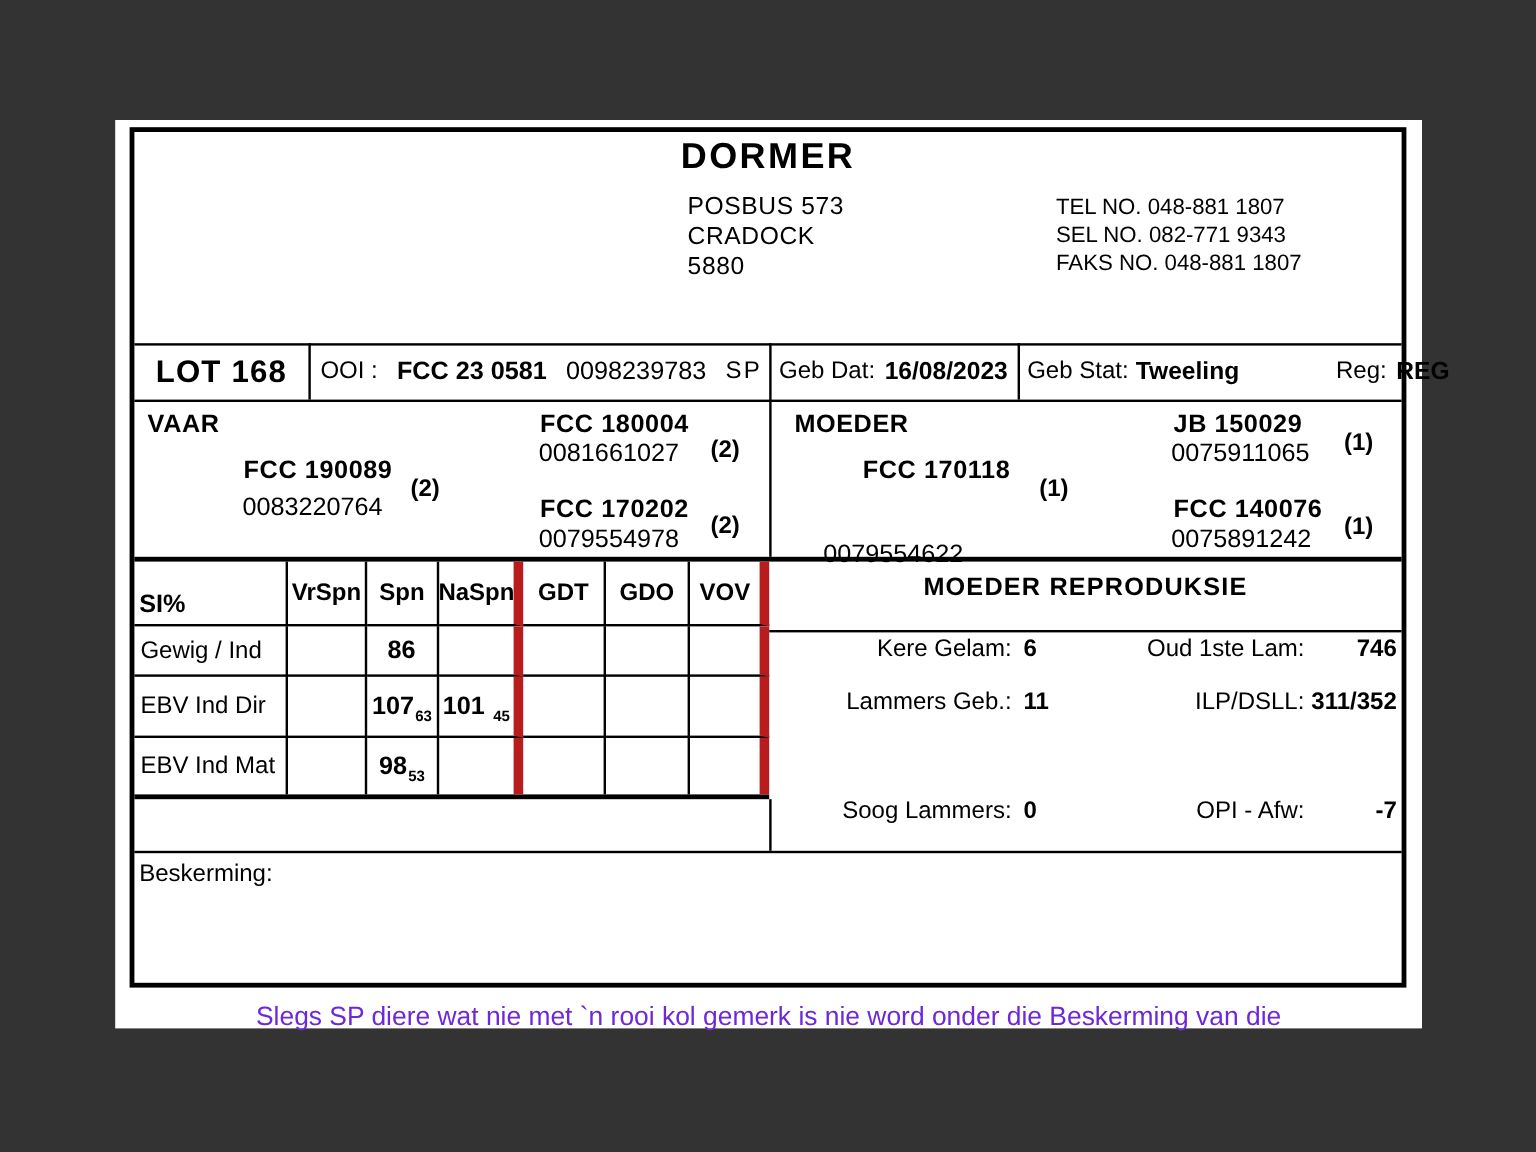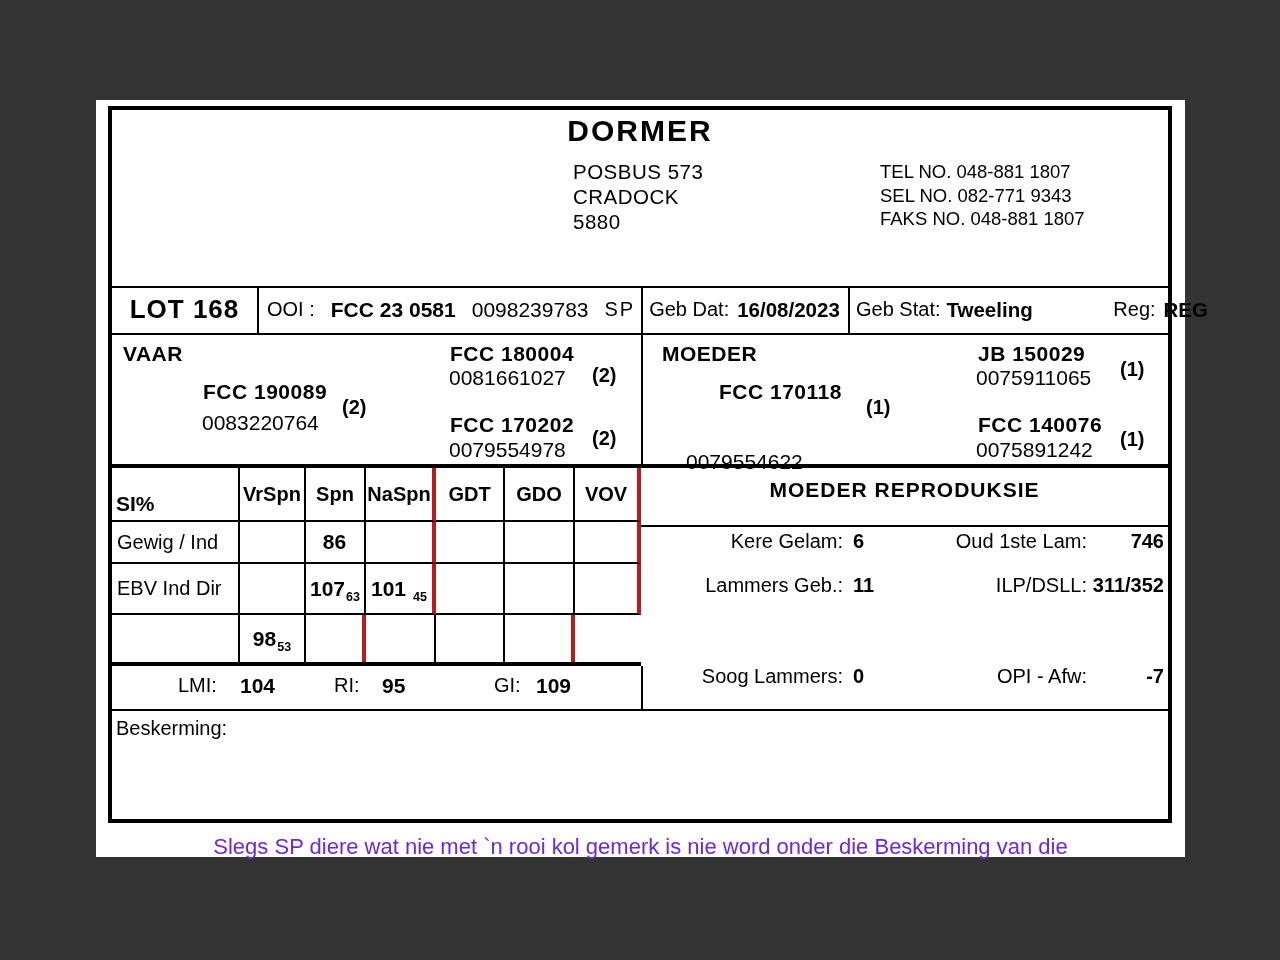--- a/index.html
+++ b/index.html
@@ -56,21 +56,21 @@
     grid-template-columns:128px 66px 60px 70px 69px 70px 66px;
     grid-template-rows:54px 42px 51px 47px;
     border-bottom:4px solid #000;box-sizing:border-box;
   }
   .si-table .c{
     border-right:2px solid #000;border-bottom:2px solid #000;
     display:flex;align-items:center;justify-content:center;
     box-sizing:border-box;font-size:20px;overflow:visible;
   }
   .si-table .c.hdr{font-weight:bold;}
-  .si-table .c.thickR{border-right:4px solid #b91c1c;}
+  .si-table .c.thickR{border-right:8px solid #b91c1c;}
   .si-table .c.lastrow{border-bottom:none;}
   .si-table .c.rowlabel{justify-content:flex-start;padding-left:5px;}
   .si-table .c.si-hdr{justify-content:flex-start;align-items:flex-end;padding:0 4px 4px 4px;font-size:21px;}
   .si-table .val{font-weight:bold;font-size:21px;}
   .si-table .sub{font-weight:bold;font-size:12.5px;position:relative;top:8px;margin-left:1px;}
   .si-table .sub.gap{margin-left:7px;}
 
   
   .lmi-row{position:absolute;left:16px;top:566px;width:529px;height:43px;}
   .lmi-row span{position:absolute;top:8px;font-size:20px;}
@@ -188,39 +188,32 @@
           <span class="sub">63</span>
         </div>
       <div class="c thickR">
           <span class="val">101</span>
           <span class="sub gap">45</span>
         </div>
       <div class="c"></div>
       <div class="c"></div>
       <div class="c thickR"></div>
 
+      <div class="c rowlabel lastrow">EBV Ind Mat</div>
       <div class="c lastrow"></div>
       <div class="c lastrow">
           <span class="val">98</span>
           <span class="sub">53</span>
         </div>
       <div class="c thickR lastrow"></div>
       <div class="c lastrow"></div>
       <div class="c lastrow"></div>
       <div class="c thickR lastrow"></div>
     </div>
 
-    <div class="lmi-row">
-      <span style="left:66px;">LMI:</span>
-      <span class="v" style="left:128px;">104</span>
-      <span style="left:222px;">RI:</span>
-      <span class="v" style="left:270px;">95</span>
-      <span style="left:382px;">GI:</span>
-      <span class="v" style="left:424px;">109</span>
-    </div>
 
     <div class="abs repro-title">MOEDER REPRODUKSIE</div>
     <div class="repro">
       <div class="repro-row" style="top:8px;">
         <span class="l1">Kere Gelam:</span>
         <span class="v1">6</span>
         <span class="l2">Oud 1ste Lam:</span>
         <span class="v2">746</span>
       </div>
       <div class="repro-row" style="top:52px;">

